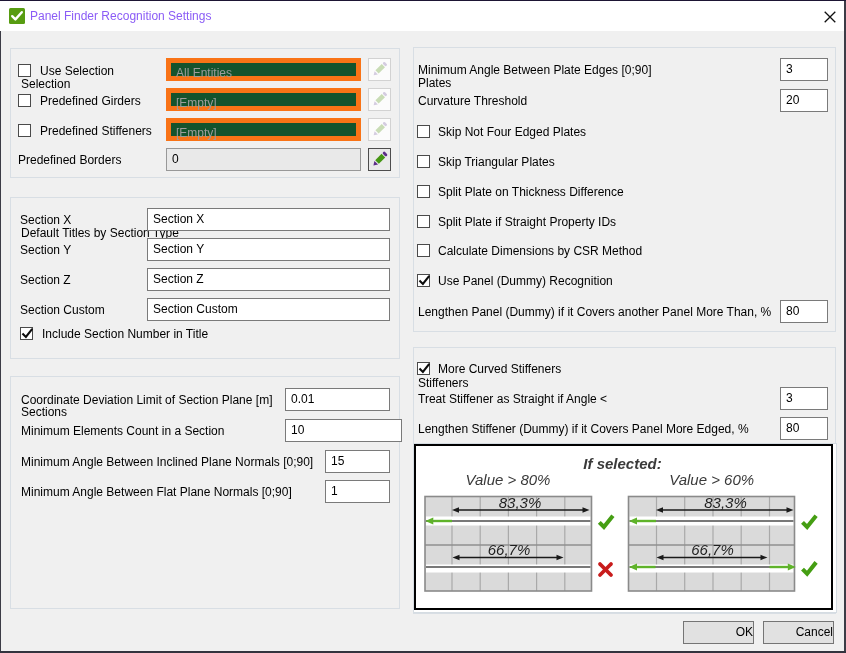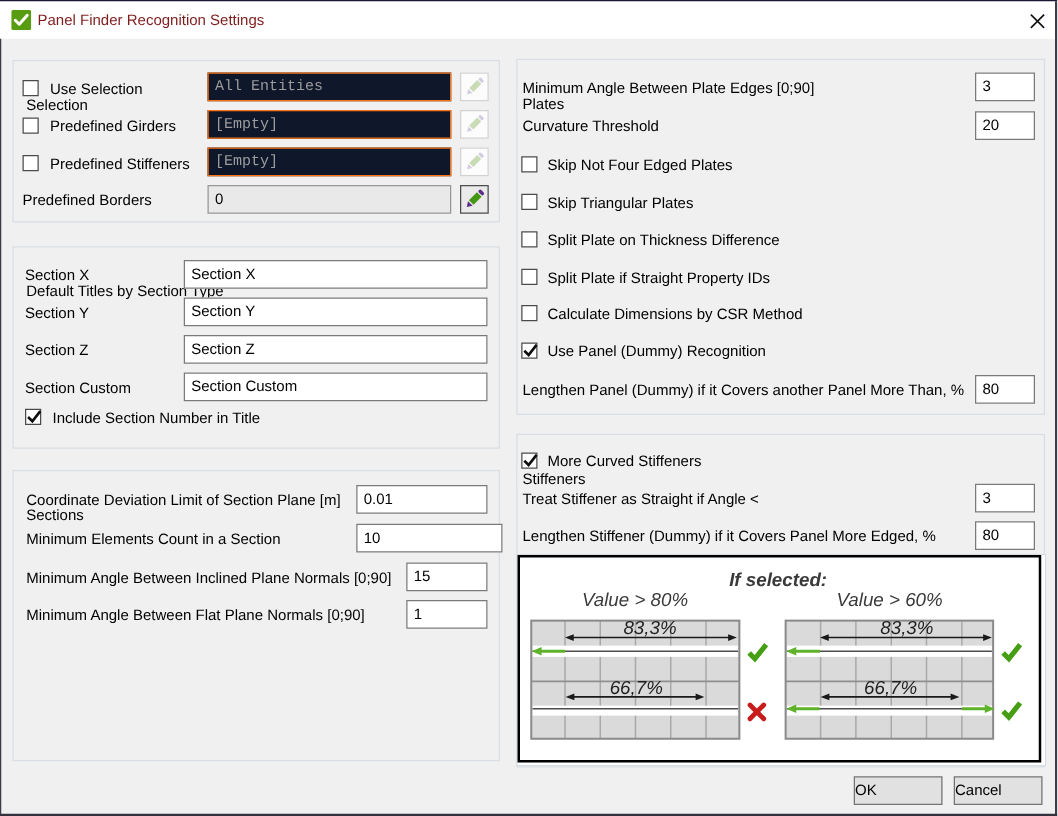--- a/index.html
+++ b/index.html
@@ -1,35 +1,35 @@
 <!DOCTYPE html>
 <html><head><meta charset="utf-8">
 <style>
   html,body{margin:0;padding:0;background:#fff;}
   *{box-sizing:border-box;}
   .dlg{position:relative;width:846px;height:653px;background:#f0f0f0;
        font-family:"Liberation Sans",sans-serif;font-size:12px;color:#000;overflow:hidden;}
   .tb{position:absolute;left:0;top:1px;width:845px;height:30px;background:#fff;}
   .edge{position:absolute;background:#3c3c46;}
-  .tb .txt{position:absolute;left:30px;top:8px;font-size:12.5px;color:#7f1d1d;}
+  .tb .txt{position:absolute;left:30px;top:8px;font-size:12.5px;color:#8b5cf6;}
   .abs{position:absolute;}
   .grp{position:absolute;border:1px solid #d8dee4;}
   .cap{position:absolute;background:#f0f0f0;padding:0 4px;height:14px;line-height:14px;font-size:12px;margin-top:36px;}
   .lbl{position:absolute;height:14px;line-height:14px;white-space:nowrap;}
   .inp{position:absolute;height:23px;line-height:21px;background:#fff;border:1px solid #7a7a7a;
        padding-left:5px;white-space:nowrap;}
-  .inp.dis{border:1px solid #f97316;background:#0f172a;color:#9c9c9c;font-family:Liberation Mono, monospace;}
+  .inp.dis{border:5px solid #f97316;background:#14532d;color:#9c9c9c;}
   .inp.gray{border:1px solid #989898;background:#e9e9e9;color:#000;}
   .cb{position:absolute;width:13px;height:13px;background:#fff;border:1px solid #4a4a4a;}
   .cb svg{position:absolute;left:0;top:0;overflow:visible;}
   .btnp{position:absolute;width:23px;height:23px;}
   .btnp.en{background:#eaeaea;border:1px solid #4d4d4d;}
   .btnp.dis{background:#fcfcfc;border:1px solid #d2d2d2;}
   .btn{position:absolute;width:71px;height:23px;background:#e1e1e1;border:1px solid #757575;
-       text-align:left;line-height:21px;font-size:12px;}
+       text-align:right;line-height:21px;font-size:12px;}
 </style></head>
 <body>
 <div class="dlg">
 
   <div class="tb">
     <svg class="abs" style="left:9px;top:7px" width="16" height="16" viewBox="0 0 16 16">
       <rect x="0" y="0" width="16" height="16" rx="1.5" fill="#579c11"></rect>
       <path d="M3.2 8.2 L6.4 11.4 L12.8 4.2" fill="none" stroke="#fff" stroke-width="2.4" stroke-linecap="round" stroke-linejoin="round"></path>
     </svg>
     <span class="txt" style="font-size:12px">Panel Finder Recognition Settings</span>

